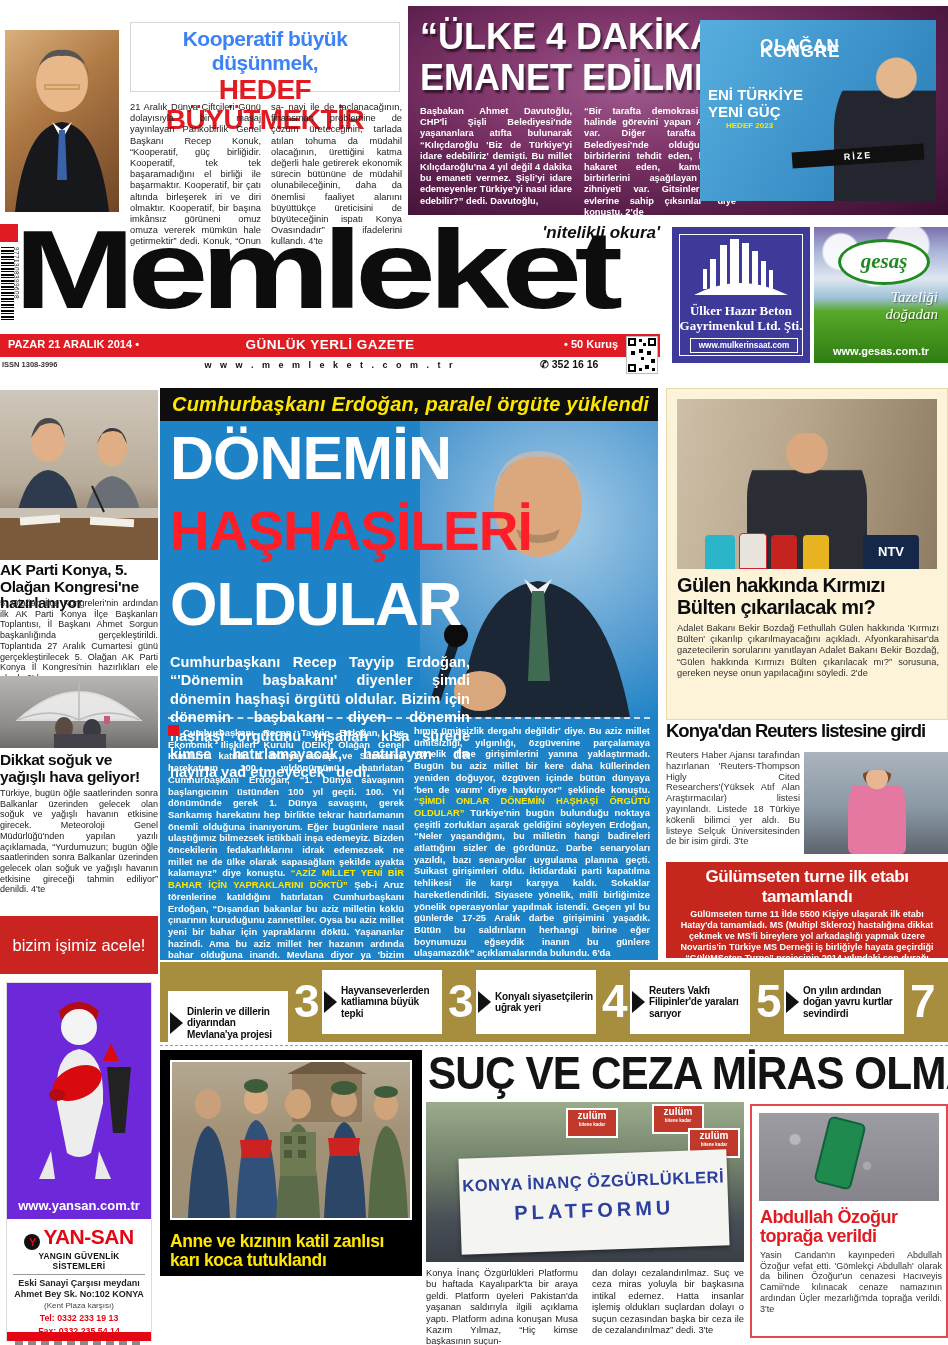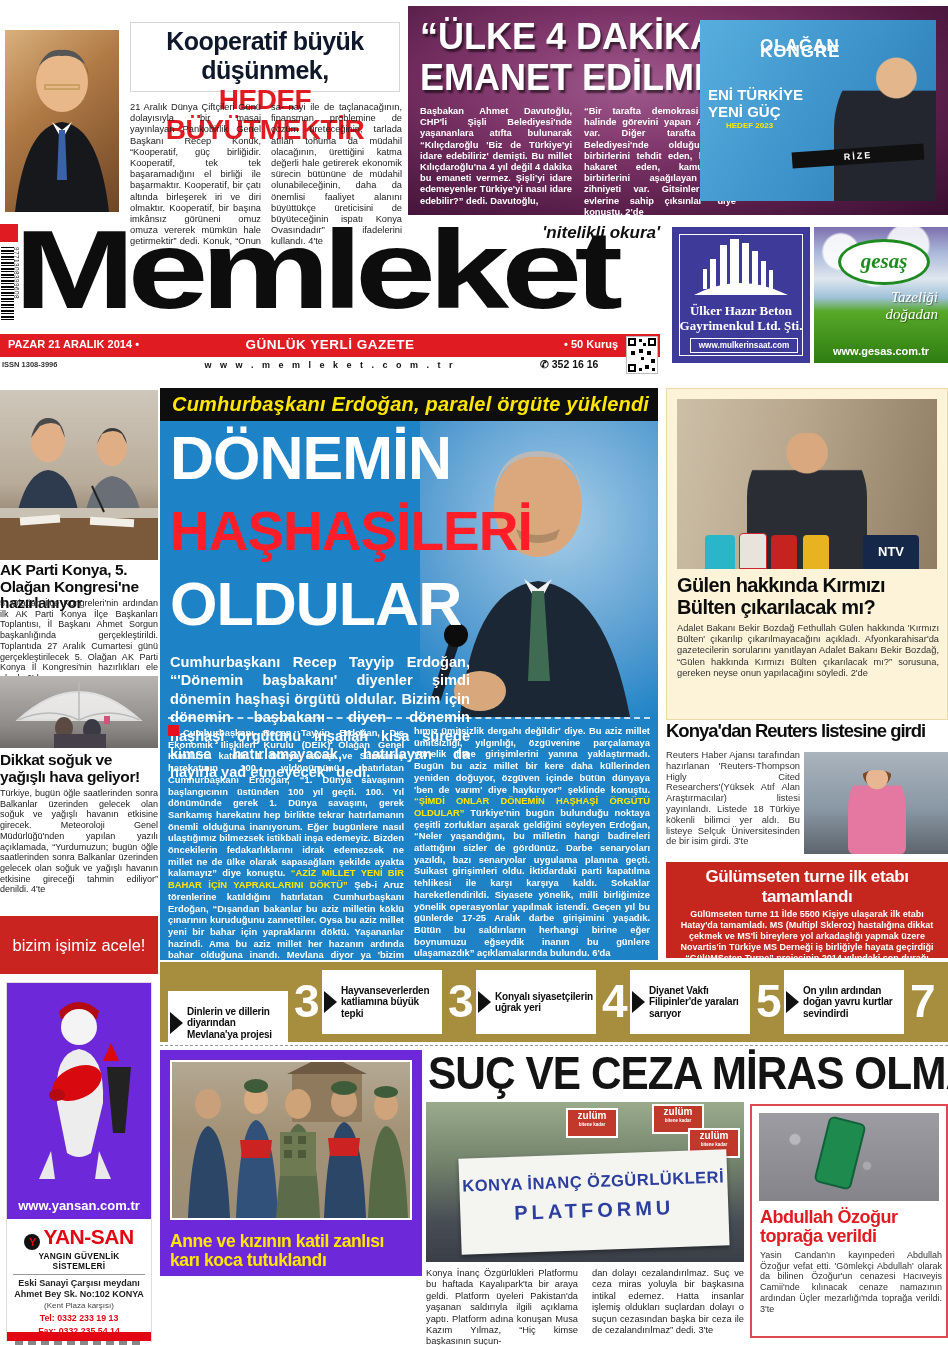--- a/index.html
+++ b/index.html
@@ -4,21 +4,21 @@
 <style>
   html,body{margin:0;padding:0;background:#e9e9e9;}
   .page{position:relative;width:948px;height:1345px;background:#fff;overflow:hidden;
         font-family:"Liberation Sans",sans-serif;color:#111;}
   .abs{position:absolute;}
   .j{text-align:justify;}
   
   .tl-photo{left:5px;top:30px;width:114px;height:182px;background:linear-gradient(140deg,#d9b07c 0%,#b07a45 40%,#6e4526 100%);}
   .tl-art{left:128px;top:6px;width:276px;height:208px;}
   .tl-headbox{position:absolute;left:2px;top:16px;width:270px;height:70px;border:1px solid #d7d7d7;text-align:center;padding-top:4px;box-sizing:border-box;}
-  .tl-h1{font-size:25px;font-weight:700;color:#0f172a;letter-spacing:-.5px;}
+  .tl-h1{font-size:21px;font-weight:700;color:#3b82f6;letter-spacing:-.5px;}
   .tl-h2{font-size:28px;font-weight:700;color:#e01b22;letter-spacing:-.5px;line-height:30px;}
   .tl-cols{position:absolute;left:2px;top:96px;width:272px;column-count:2;column-gap:10px;
            font-size:9.3px;line-height:11.2px;color:#222;}
   
   .purple{left:408px;top:6px;width:540px;height:209px;
           background:radial-gradient(ellipse at 42% 38%,#a05a8d 0%,#7d3468 38%,#551c47 72%,#390e2f 100%);}
   .pr-h{position:absolute;left:12px;top:10px;width:340px;color:#fff;font-weight:700;
         font-size:36px;line-height:41px;letter-spacing:0;text-shadow:2px 3px 2px rgba(0,0,0,.55);}
   .pr-col{position:absolute;top:100px;width:152px;color:#fff;font-weight:700;font-size:9.3px;line-height:11.2px;}
   .pr-c1{left:12px;} .pr-c2{left:176px;}
@@ -135,21 +135,21 @@
   .gulum-b{font-size:9px;font-weight:700;line-height:10.9px;padding:2px 8px 0;}
   
   .strip{left:160px;top:962px;width:788px;height:80px;background:#a68e3e;}
   .tz-box{position:absolute;top:8px;width:120px;height:64px;background:#fff;display:flex;align-items:center;}
   .tz-arrow{width:0;height:0;border-top:11px solid transparent;border-bottom:11px solid transparent;
             border-left:13px solid #111;margin:0 4px 0 2px;flex:0 0 auto;}
   .tz-label{font-size:10px;line-height:11.5px;font-weight:700;color:#0d0d0d;letter-spacing:-.2px;}
   .tz-num{position:absolute;top:12px;color:#fff;font-size:46px;font-weight:700;}
   
   .dashline{left:160px;top:1045px;width:788px;border-top:1px dashed #999;}
-  .murder{left:160px;top:1050px;width:262px;height:226px;background:#6d28d9;}
+  .murder{left:160px;top:1050px;width:262px;height:226px;background:#000000;}
   .mu-photo{position:absolute;left:10px;top:10px;width:238px;height:156px;border:2px solid #fff;overflow:hidden;
             background:linear-gradient(180deg,#b4a893 0%,#a39276 45%,#9b8d76 100%);}
   .mu-h{position:absolute;left:10px;top:182px;width:242px;color:#ffe600;font-size:17.5px;line-height:19px;font-weight:700;letter-spacing:-.4px;}
   .mu-b{position:absolute;left:10px;top:224px;width:242px;color:#fff;font-weight:700;font-size:10px;line-height:12.2px;}
   .suc{left:428px;top:1046px;width:520px;font-size:46px;font-weight:700;letter-spacing:-1px;color:#141414;
        transform:scaleX(.92);transform-origin:left top;white-space:nowrap;}
   .protest{left:426px;top:1102px;width:318px;height:160px;overflow:hidden;
            background:linear-gradient(180deg,#9aab8c 0%,#71806a 40%,#474d55 75%,#3a3f47 100%);}
   .banner{position:absolute;left:34px;top:52px;width:268px;height:96px;background:#f4f4f0;transform:rotate(-2deg);
           text-align:center;color:#2c3f9e;box-shadow:0 2px 4px rgba(0,0,0,.4);}
@@ -393,21 +393,21 @@
         <div class="tz-label">Hayvanseverlerden katliamına büyük tepki</div>
       </div>
     <div class="tz-num" style="left:288px;">3</div>
     <div class="tz-box" style="left:316px;">
         <div class="tz-arrow"></div>
         <div class="tz-label">Konyalı siyasetçilerin uğrak yeri</div>
       </div>
     <div class="tz-num" style="left:442px;">4</div>
     <div class="tz-box" style="left:470px;">
         <div class="tz-arrow"></div>
-        <div class="tz-label">Diyanet Vakfı Filipinler'de yaraları sarıyor</div>
+        <div class="tz-label">Reuters Vakfı Filipinler'de yaraları sarıyor</div>
       </div>
     <div class="tz-num" style="left:596px;">5</div>
     <div class="tz-box" style="left:624px;">
         <div class="tz-arrow"></div>
         <div class="tz-label">On yılın ardından doğan yavru kurtlar sevindirdi</div>
       </div>
     <div class="tz-num" style="left:750px;">7</div>
   </div>
 
   <div class="abs dashline"></div>

